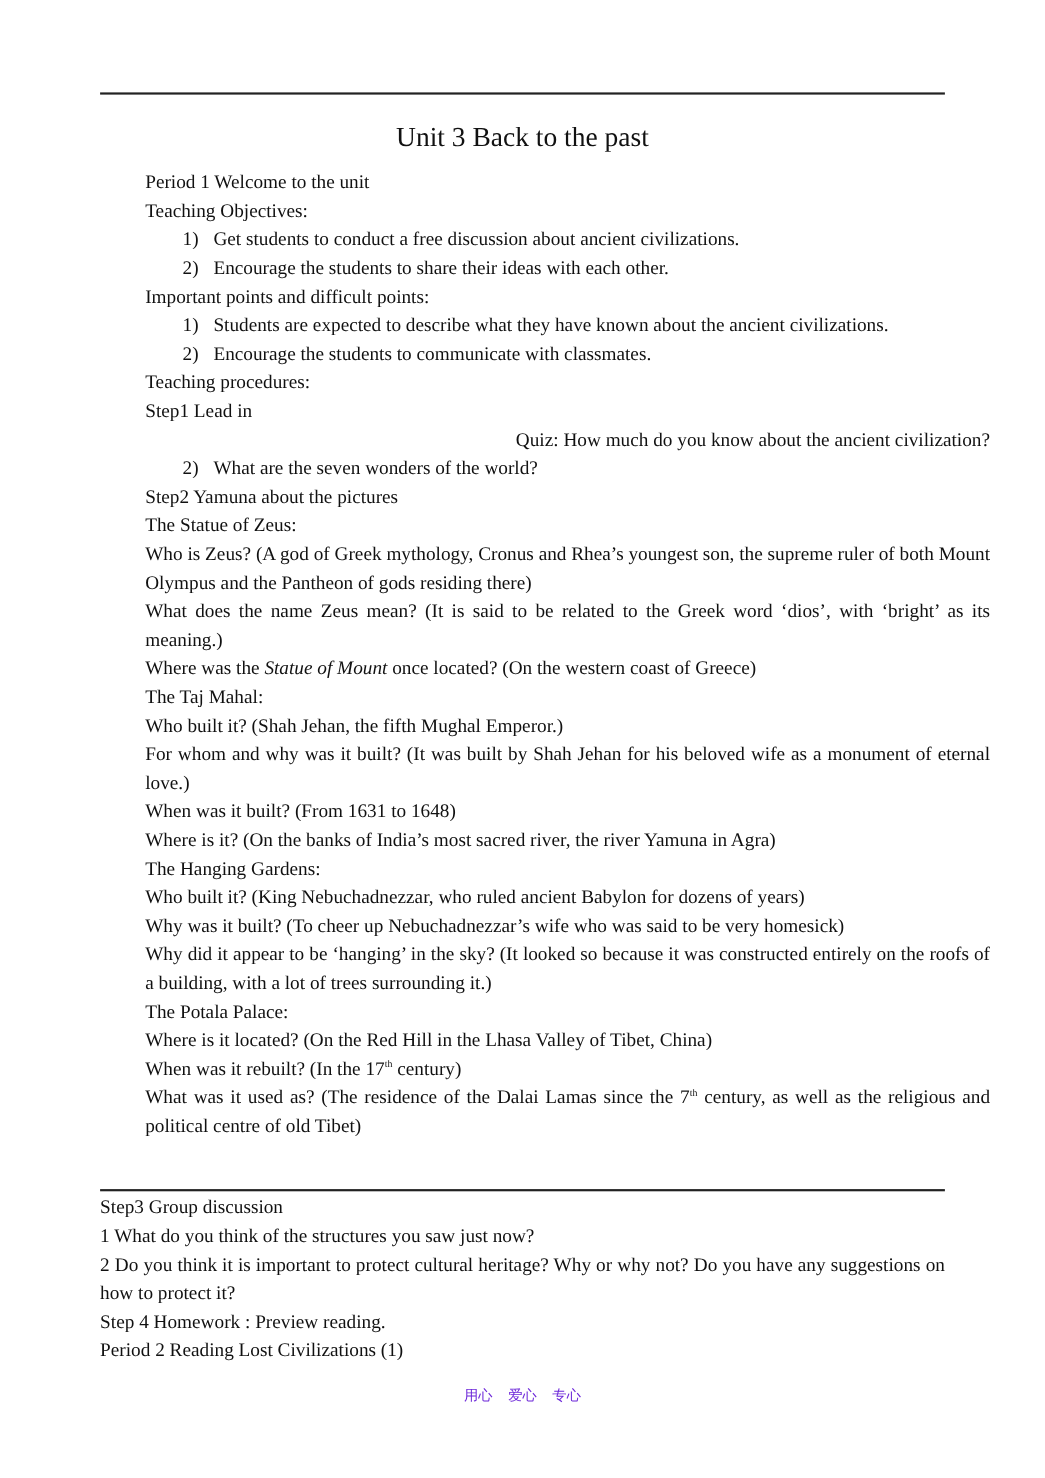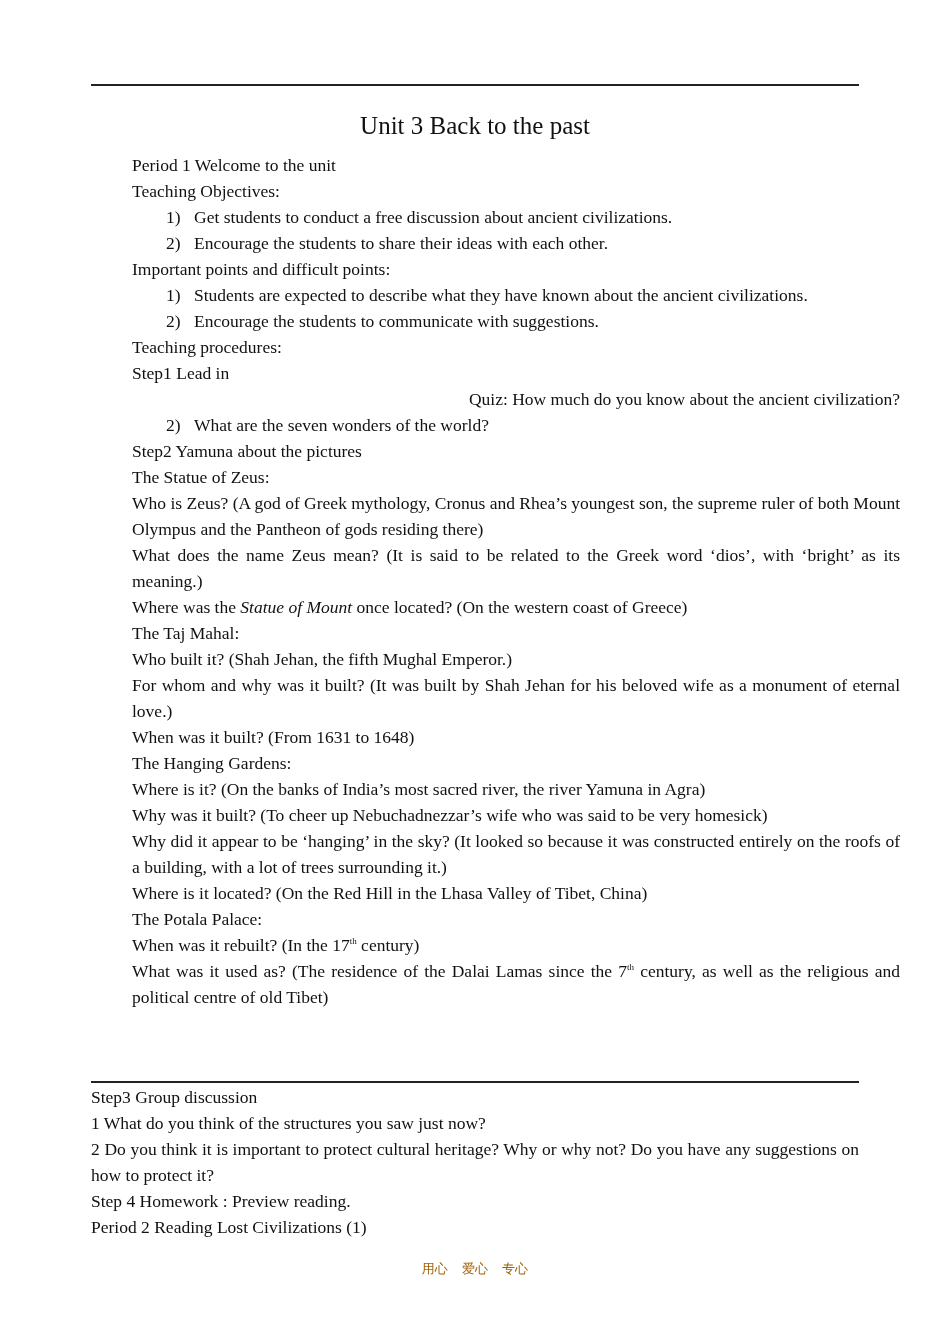--- a/index.html
+++ b/index.html
@@ -19,62 +19,63 @@
     .body2 { position: absolute; top: 1084px; left: 91px; width: 768px; }
     .line { font-size: 17.5px; line-height: 26px; white-space: nowrap; }
     .line.wrap { white-space: normal; text-align: justify; }
     .line.wrap.last { text-align-last: left; }
     .num { padding-left: 34px; }
     .num .n { display: inline-block; width: 28px; }
     .indent { padding-left: 34px; text-align: right; }
     sup { font-size: 9px; vertical-align: 7px; line-height: 0; }
     .footer {
       position: absolute; top: 1260px; left: 0; width: 950px; text-align: center;
-      font-family: "DejaVu Sans", sans-serif; font-size: 13px; color: #a16207;
+      font-family: "DejaVu Sans", sans-serif; font-size: 13px; color: #6d28d9;
       word-spacing: 10px;
     }
   </style>
 </head>
 <body>
 
 <div class="rule top"></div>
 
 <div class="title">Unit 3 Back to the past</div>
 
 <div class="body1">
   <div class="line">Period 1 Welcome to the unit</div>
   <div class="line">Teaching Objectives:</div>
   <div class="line num"><span class="n">1)</span><span>Get students to conduct a free discussion about ancient civilizations.</span></div>
   <div class="line num"><span class="n">2)</span><span>Encourage the students to share their ideas with each other.</span></div>
   <div class="line">Important points and difficult points:</div>
   <div class="line num"><span class="n">1)</span><span>Students are expected to describe what they have known about the ancient civilizations.</span></div>
-  <div class="line num"><span class="n">2)</span><span>Encourage the students to communicate with suggestions.</span></div>
+  <div class="line num"><span class="n">2)</span><span>Encourage the students to communicate with classmates.</span></div>
   <div class="line">Teaching procedures:</div>
   <div class="line">Step1 Lead in</div>
   <div class="line indent">Quiz: How much do you know about the ancient civilization?</div>
   <div class="line num"><span class="n">2)</span><span>What are the seven wonders of the world?</span></div>
   <div class="line">Step2 Yamuna about the pictures</div>
 
   <div class="line">The Statue of Zeus:</div>
   <div class="line wrap last">Who is Zeus? (A god of Greek mythology, Cronus and Rhea’s youngest son, the supreme ruler of both Mount Olympus and the Pantheon of gods residing there)</div>
   <div class="line wrap last">What does the name Zeus mean? (It is said to be related to the Greek word ‘dios’, with ‘bright’ as its meaning.)</div>
   <div class="line"><span>Where was the </span><i>Statue of Mount</i><span> once located? (On the western coast of Greece)</span></div>
 
   <div class="line">The Taj Mahal:</div>
   <div class="line">Who built it? (Shah Jehan, the fifth Mughal Emperor.)</div>
   <div class="line wrap last">For whom and why was it built? (It was built by Shah Jehan for his beloved wife as a monument of eternal love.)</div>
   <div class="line">When was it built? (From 1631 to 1648)</div>
+  <div class="line">Where is it? (On the banks of India’s most sacred river, the river Yamuna in Agra)</div>
+
   <div class="line">The Hanging Gardens:</div>
-
-  <div class="line">Where is it? (On the banks of India’s most sacred river, the river Yamuna in Agra)</div>
+  <div class="line">Who built it? (King Nebuchadnezzar, who ruled ancient Babylon for dozens of years)</div>
   <div class="line">Why was it built? (To cheer up Nebuchadnezzar’s wife who was said to be very homesick)</div>
   <div class="line wrap last">Why did it appear to be ‘hanging’ in the sky? (It looked so because it was constructed entirely on the roofs of a building, with a lot of trees surrounding it.)</div>
 
+  <div class="line">The Potala Palace:</div>
   <div class="line">Where is it located? (On the Red Hill in the Lhasa Valley of Tibet, China)</div>
-  <div class="line">The Potala Palace:</div>
   <div class="line"><span>When was it rebuilt? (In the 17</span><sup>th</sup><span> century)</span></div>
   <div class="line wrap last"><span>What was it used as? (The residence of the Dalai Lamas since the 7</span><sup>th</sup><span> century, as well as the religious and political centre of old Tibet)</span></div>
 </div>
 
 <div class="rule mid"></div>
 
 <div class="body2">
   <div class="line">Step3 Group discussion</div>
   <div class="line">1 What do you think of the structures you saw just now?</div>
   <div class="line wrap last">2 Do you think it is important to protect cultural heritage? Why or why not? Do you have any suggestions on how to protect it?</div>

